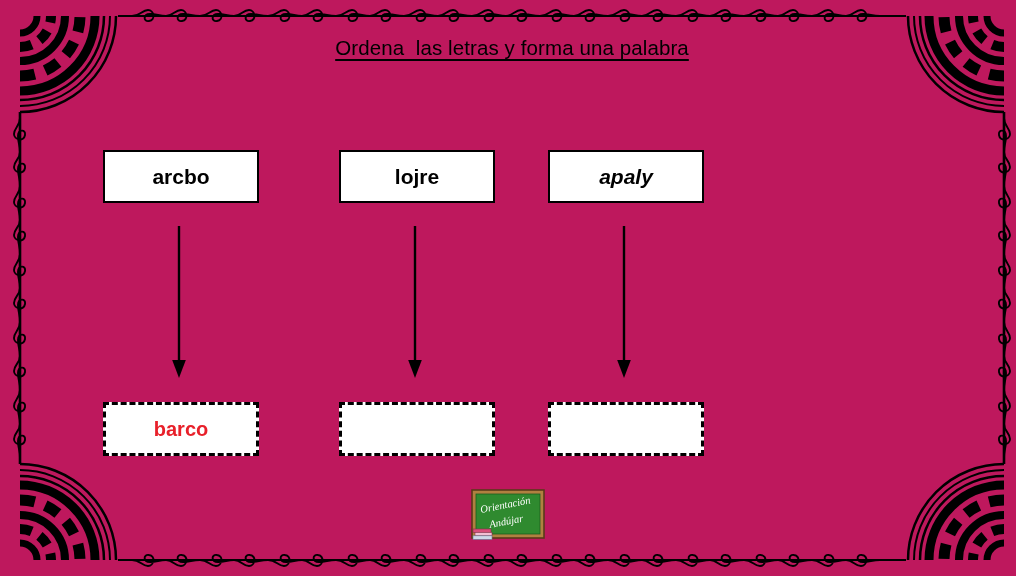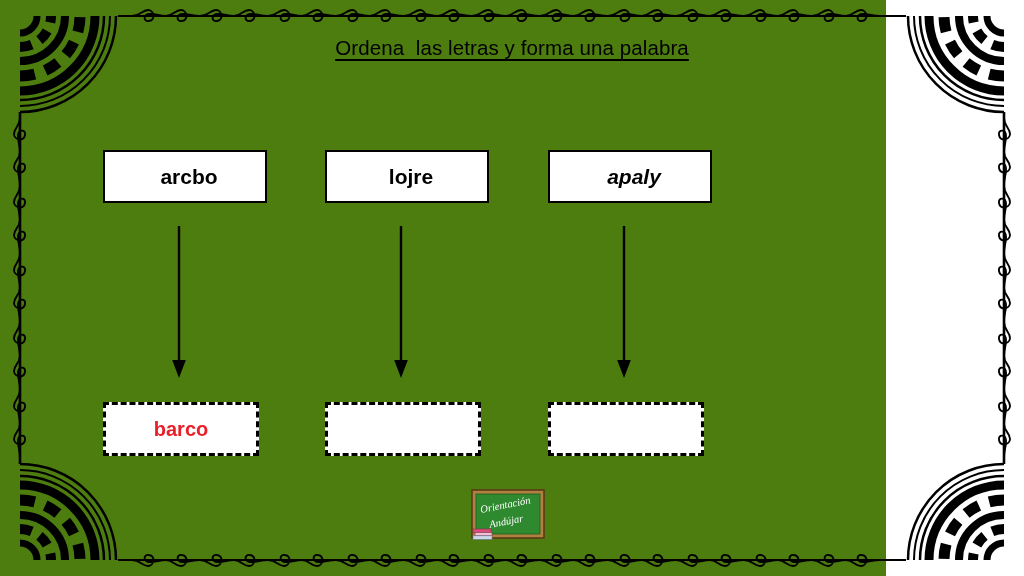--- a/index.html
+++ b/index.html
@@ -9,23 +9,23 @@
   }
   body {
     width: 1024px;
     height: 576px;
     overflow: hidden;
     font-family: "Liberation Sans", sans-serif;
   }
 
   #worksheet {
     position: relative;
-    width: 886px;
+    width: 1016px;
     height: 576px;
-    background: #4d7c0f;
+    background: #be185d;
   }
 
   
   #frame-svg {
     position: absolute;
     left: 0;
     top: 0;
     width: 1024px;
     height: 576px;
     pointer-events: none;
@@ -59,37 +59,36 @@
   }
 
   
   .column {
     position: absolute;
     top: 0;
     width: 156px;
     height: 536px;
   }
   .col-0 { left: 75px; }
-  .col-1 { left: 297px; }
+  .col-1 { left: 311px; }
   .col-2 { left: 520px; font-style: italic; }
   .col-3 { left: 745px; }
 
   
   .word-box {
     position: absolute;
     top: 130px;
     left: 0;
     width: 152px;
     height: 49px;
     border: 2px solid #000000;
     background: #ffffff;
     display: flex;
     align-items: center;
     justify-content: center;
-    padding-left: 8px;
   }
   .word-box .word-text {
     font-size: 21px;
     font-weight: bold;
     color: #000000;
     line-height: 1;
   }
 
   
   .arrow-wrap {

